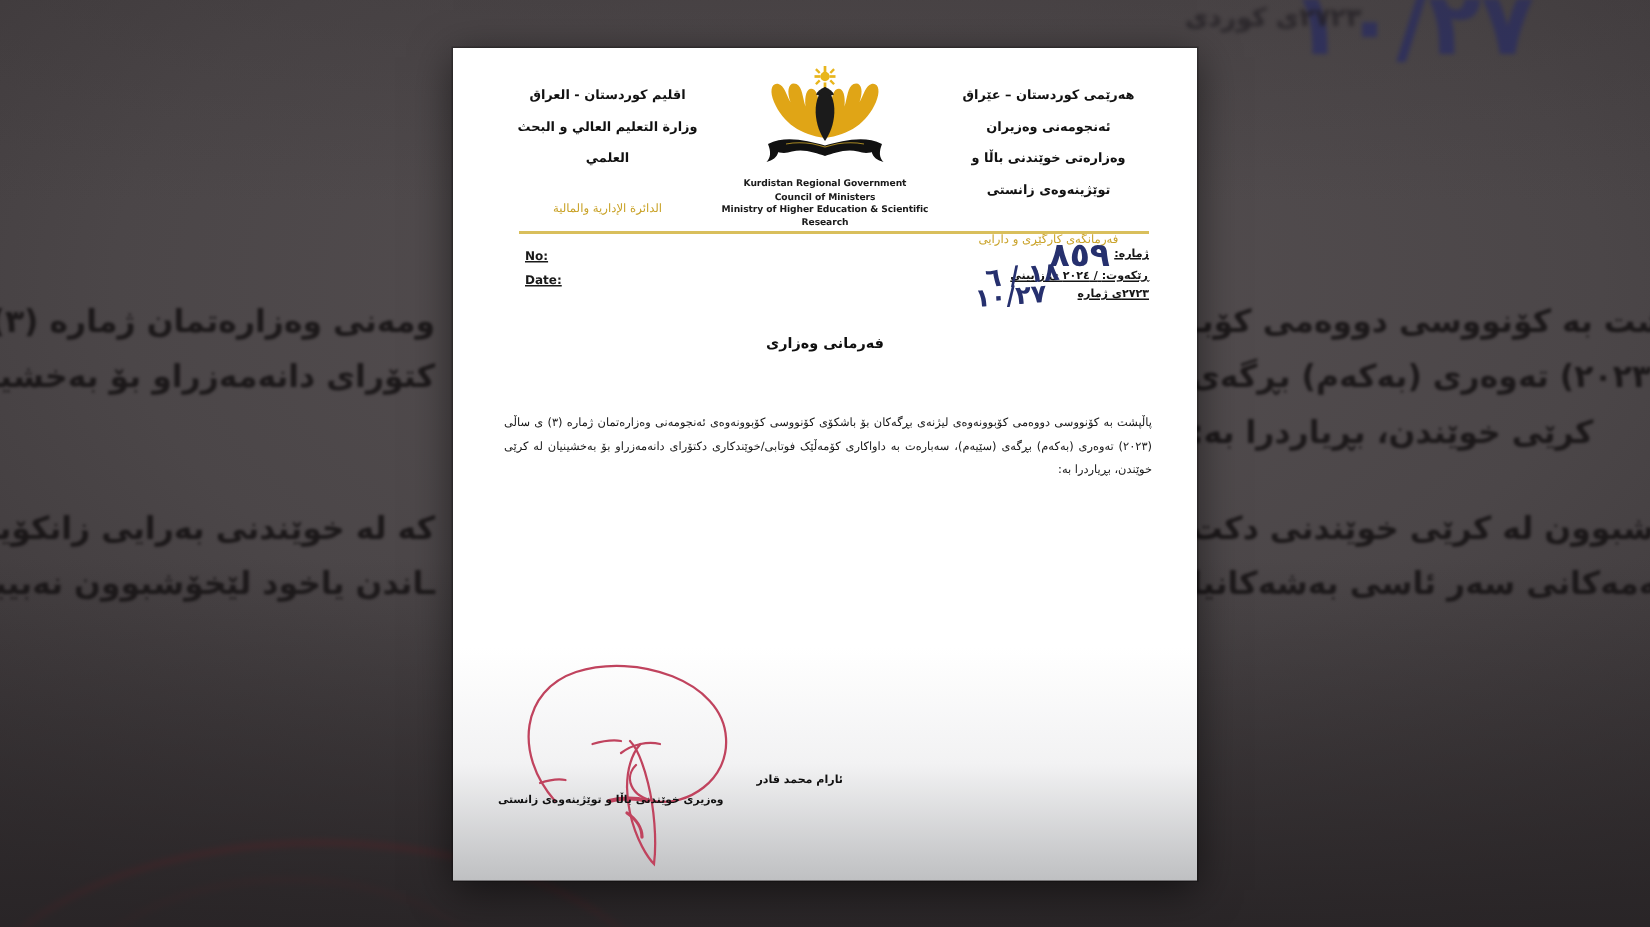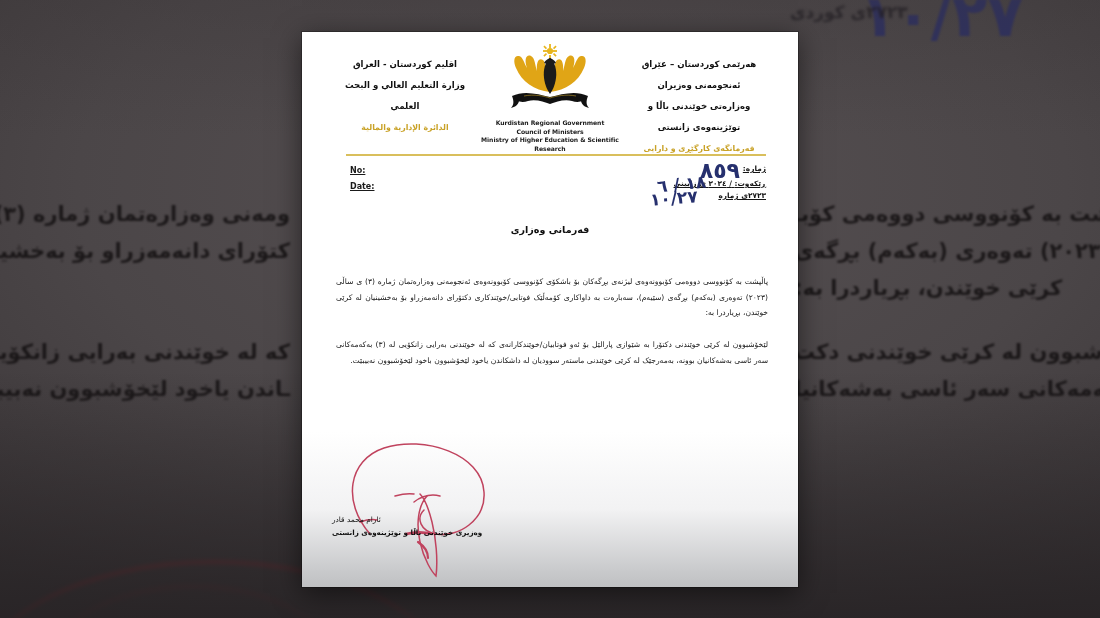--- a/index.html
+++ b/index.html
@@ -119,23 +119,23 @@
     text-align: center;
     font-weight: 700;
     font-size: 8.6px;
     line-height: 2.45;
     color: #111;
   }
   #hdr-left  { left: 28px; }
   #hdr-right { right: 24px; }
   .hdr-dept {
     display: block;
-    margin-top: 1px;
+    margin-top: 12px;
     color: #c9a227;
-    font-weight: 700;
+    font-weight: 400;
     font-size: 7.8px;
   }
 
   
   #emblem {
     position: absolute;
     left: 50%;
     transform: translateX(-50%);
     top: 12px;
     width: 150px;
@@ -230,24 +230,24 @@
     left: 30px;
     top: 398px;
     width: 230px;
     height: 160px;
   }
   #sig-svg { position: absolute; left: 0; top: 0; }
   #sig-name {
     position: absolute;
     left: 0; right: 0;
     top: 85px;
-    text-align: left;
+    text-align: right;
     direction: rtl;
     font-size: 7.4px;
-    font-weight: 400;
+    font-weight: 700;
     color: #101010;
     z-index: 3;
   }
   #sig-role {
     position: absolute;
     left: 0; right: 12px;
     top: 98px;
     text-align: left;
     direction: rtl;
     font-size: 7.2px;
@@ -353,21 +353,20 @@
       <div class="meta-ku" id="meta-date-l2">٢٧٢٣ی ژمارە</div>
 
       <div class="hand" id="hand-num">٨٥٩</div>
       <div class="hand" id="hand-d1">١٨ / ٦</div>
       <div class="hand" id="hand-d2">١٠/٢٧</div>
     </div>
 
     <div id="doc-title">فەرمانی وەزاری</div>
 
     <div class="doc-para" id="para-1">پاڵپشت به کۆنووسی دووەمی کۆبوونەوەی لیژنەی بڕگەکان بۆ باشکۆی کۆنووسی کۆبوونەوەی ئەنجومەنی وەزارەتمان ژماره (٣) ی ساڵی (٢٠٢٣) تەوەری (بەکەم) بڕگەی (سێیەم)، سەبارەت به داواکاری کۆمەڵێک فوتابی/خوێندکاری دکتۆرای دانەمەزراو بۆ بەخشینیان له کرێی خوێندن، بڕیاردرا به:</div>
-    <div class="doc-para" id="para-2">لێخۆشبوون له کرێی خوێندنی دکتۆرا به شێوازی پارالێل بۆ ئەو فوتابیان/خوێندکارانەی که له خوێندنی بەرایی زانکۆیی له (٣) بەکەمەکانی سەر ئاسی بەشەکانیان بوونە، بەمەرجێک له کرێی خوێندنی ماستەر سوودیان له داشکاندن یاخود لێخۆشبوون باخود لێخۆشبوون نەبیبێت.</div>
 
     <div id="sig-wrap">
       <svg id="sig-svg" width="230" height="160" viewBox="0 0 230 160" aria-hidden="true">
         <g fill="none" stroke="#c0435e" stroke-width="1.5" stroke-linecap="round">
           <path d="M38 104 C 10 72 16 30 52 18 C 92 5 150 24 152 62 C 154 90 126 108 104 104 C 88 101 84 88 92 80"></path>
           <path d="M95 66 C 86 76 84 94 88 112 C 92 130 100 142 104 146 C 106 130 104 108 100 92 C 96 76 92 68 88 64"></path>
           <path d="M82 72 C 90 66 100 64 108 66"></path>
           <path d="M63 66 C 70 64 76 63 82 64"></path>
           <path d="M28 92 C 34 90 40 89 45 90"></path>
           <path d="M74 104 C 82 102 92 102 100 104" stroke-width="2.6"></path>

